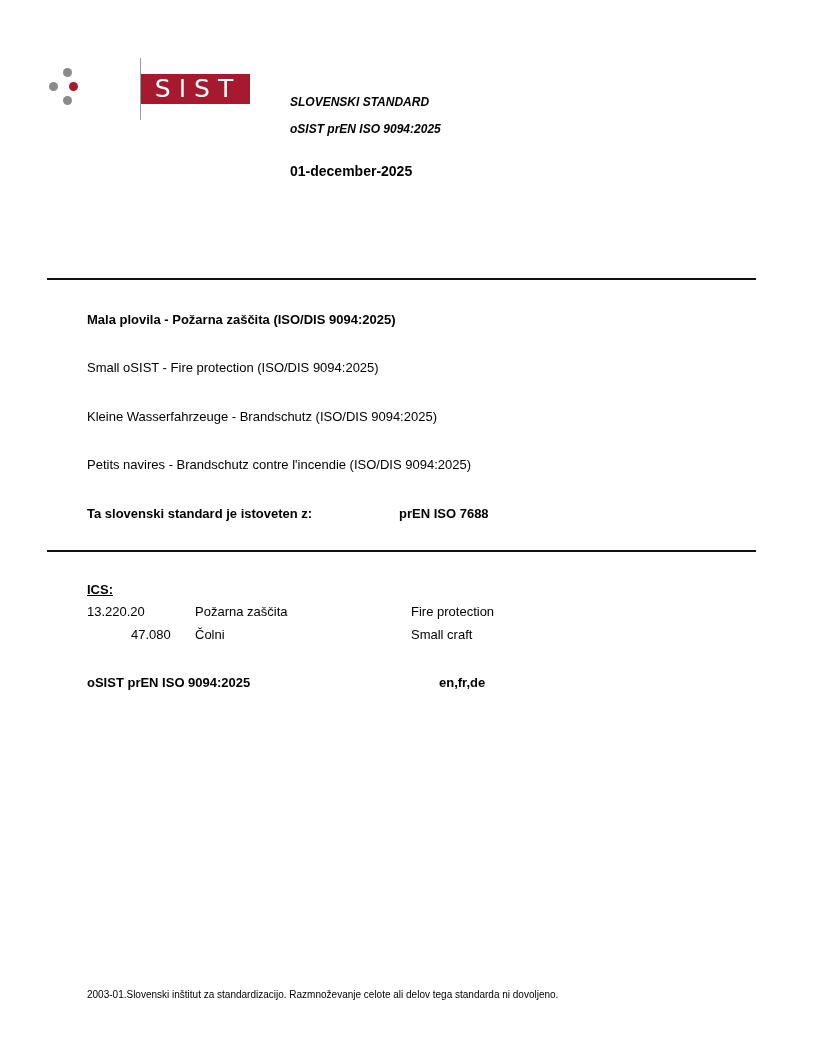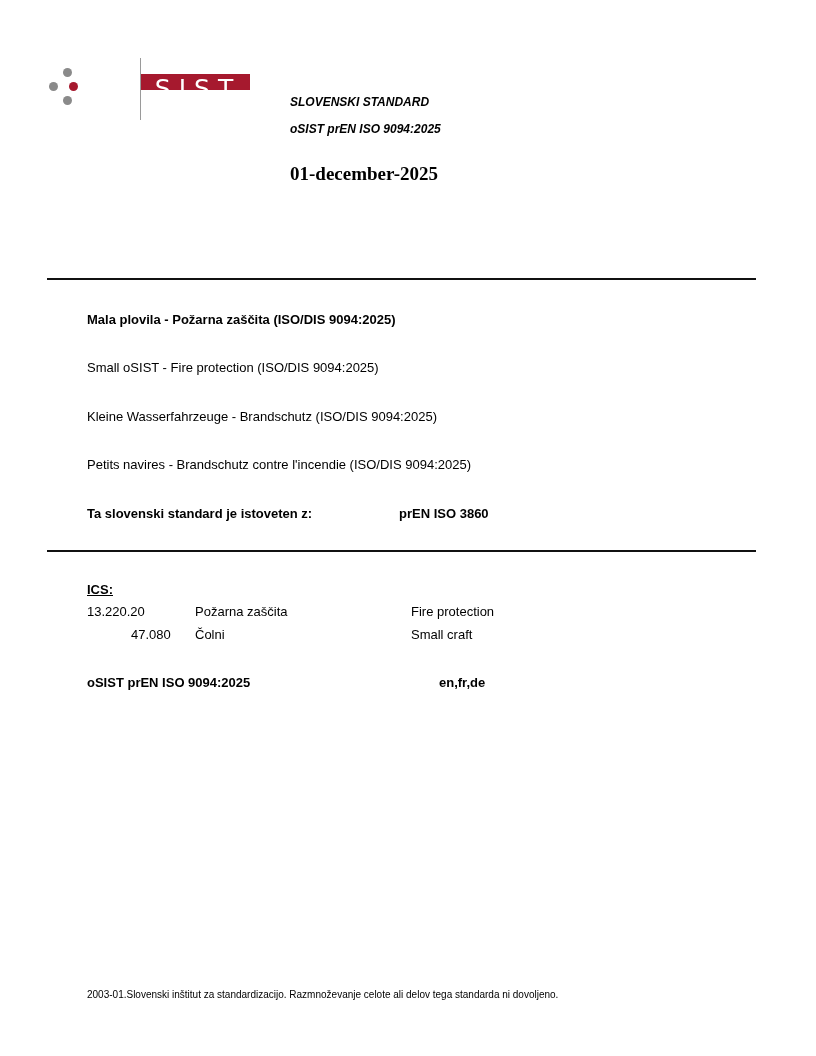--- a/index.html
+++ b/index.html
@@ -3,26 +3,26 @@
 <meta charset="utf-8">
 <style>
   html, body { margin: 0; padding: 0; background: #ffffff; }
   body { width: 816px; height: 1056px; position: relative; overflow: hidden; font-family: "Liberation Sans", sans-serif; color: #000; }
   .abs { position: absolute; white-space: nowrap; }
 
   
   .logo { position: absolute; left: 46px; top: 58px; width: 170px; height: 62px; }
   .dot { position: absolute; width: 9px; height: 9px; border-radius: 50%; background: #8a8a8a; }
   .dot.red { background: #a6192e; }
-  .logo-box { position: absolute; left: 94px; top: 16px; width: 110px; height: 16px; background: #a6192e; }
+  .logo-box { position: absolute; left: 94px; top: 16px; width: 110px; height: 30px; background: #a6192e; }
   .logo-text { position: absolute; left: 0; top: 0; width: 110px; height: 30px; line-height: 30px; text-align: center; color: #fff; font-family: "DejaVu Sans", sans-serif; font-size: 25px; letter-spacing: 8px; padding-left: 6px; box-sizing: border-box; }
   .logo-vline { position: absolute; left: 94px; top: 0; width: 1px; height: 62px; background: #9a9a9a; }
 
   .h-title { font-weight: bold; font-size: 12px; font-style: italic; }
-  .h-date { font-weight: bold; font-size: 19px; font-family: Liberation Serif, serif; }
+  .h-date { font-weight: bold; font-size: 14px; }
 
   .rule { position: absolute; left: 47px; width: 709px; height: 2px; background: #111; }
 
   .t-bold { font-weight: bold; font-size: 13px; }
   .t-norm { font-size: 13px; }
   .ics-label { font-weight: bold; font-size: 13px; text-decoration: underline; }
   .footer { font-size: 10px; }
 </style>
 </head>
 <body>
@@ -43,21 +43,21 @@
 <div class="abs h-date" style="left:290px; top:163px;">01-december-2025</div>
 
 <div class="rule" style="top:278px;"></div>
 
 <div class="abs t-bold" style="left:87px; top:312px;">Mala plovila - Požarna zaščita (ISO/DIS 9094:2025)</div>
 <div class="abs t-norm" style="left:87px; top:360px;">Small oSIST - Fire protection (ISO/DIS 9094:2025)</div>
 <div class="abs t-norm" style="left:87px; top:409px;">Kleine Wasserfahrzeuge - Brandschutz (ISO/DIS 9094:2025)</div>
 <div class="abs t-norm" style="left:87px; top:457px;">Petits navires - Brandschutz contre l'incendie (ISO/DIS 9094:2025)</div>
 
 <div class="abs t-bold" style="left:87px; top:506px;">Ta slovenski standard je istoveten z:</div>
-<div class="abs t-bold" style="left:399px; top:506px;">prEN ISO 3860</div>
+<div class="abs t-bold" style="left:399px; top:506px;">prEN ISO 7688</div>
 
 <div class="rule" style="top:550px;"></div>
 
 <div class="abs ics-label" style="left:87px; top:582px;">ICS:</div>
 
 <div class="abs t-norm" style="left:87px; top:604px;">13.220.20</div>
 <div class="abs t-norm" style="left:195px; top:604px;">Požarna zaščita</div>
 <div class="abs t-norm" style="left:411px; top:604px;">Fire protection</div>
 
 <div class="abs t-norm" style="left:87px; top:627px;margin-left:44px;">47.080</div>

